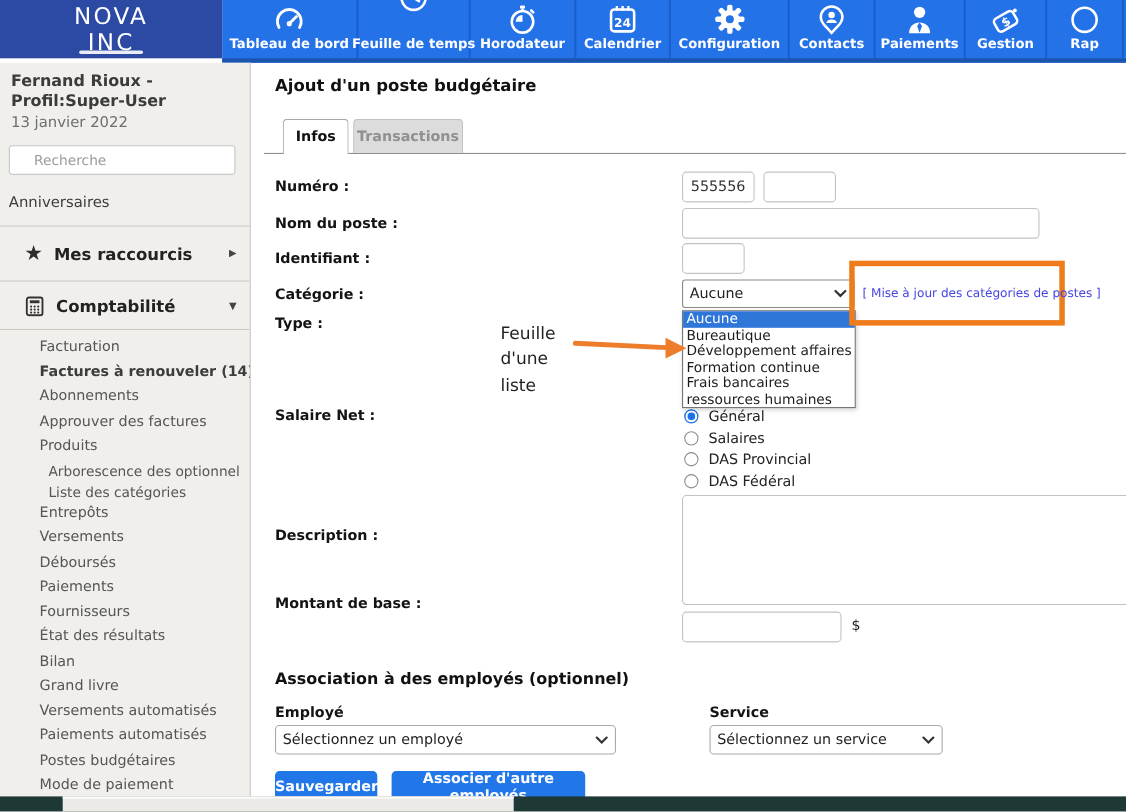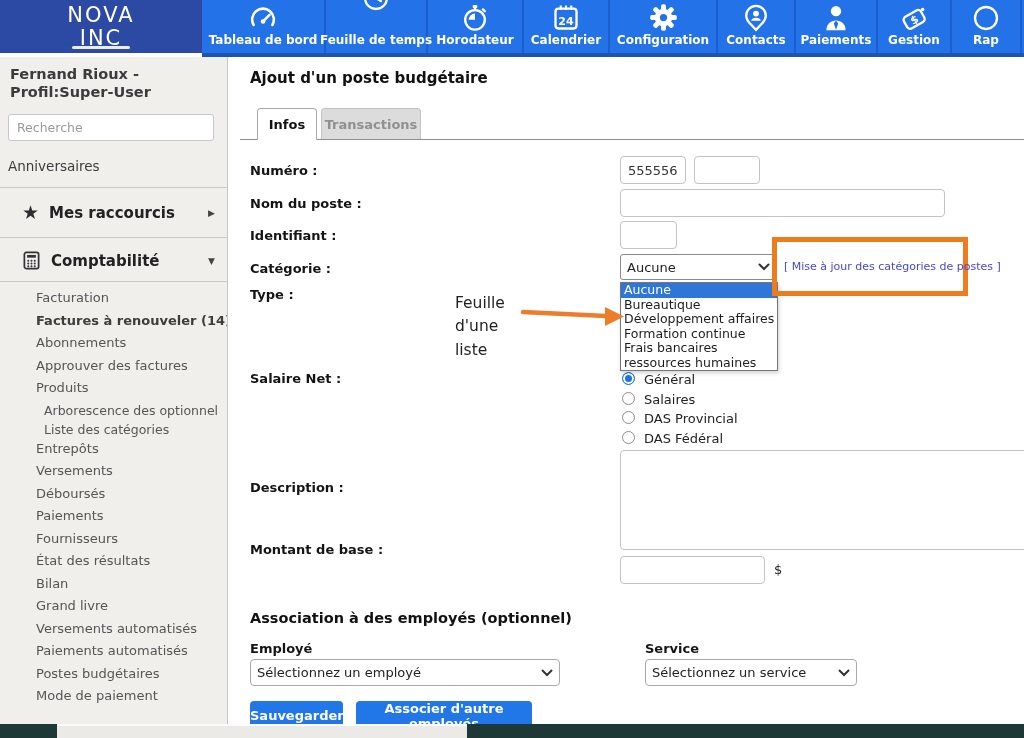--- a/index.html
+++ b/index.html
@@ -21,21 +21,21 @@
   .nav-label { font-size:12px; font-weight:bold; white-space:nowrap; margin-top:1px; }
 
   
   .sidebar { position:absolute; top:57px; left:0; width:228px; height:667px; background:#f1efec;
           border-right:1px solid #c9c7c3; color:#4a4a4a; overflow:hidden; }
   .user-block { padding:9px 10px 0 10px; }
   .user-name { font-weight:bold; font-size:14.5px; color:#3b3b3b; line-height:1.22; }
   .user-date { font-size:13.5px; color:#6e6e6e; margin-top:2px; }
   .search-wrap { padding:13px 10px 0 8px; }
   .search-input { width:206px; height:27px; border:1px solid #c8c8c8; border-radius:3px; background:#fff;
-          font-size:12.5px; padding:0 8px; color:#333; outline:none; font-family:inherit; }
+          font-size:12.5px; padding:0 22px; color:#333; outline:none; font-family:inherit; }
   .search-input::placeholder { color:#9a9a9a; }
   .sb-anniv { margin-top:17px; padding-left:8px; font-size:13.5px; color:#3c3c3c; cursor:pointer; }
   .sb-divider { border-top:1px solid #ccc9c5; margin-top:13px; }
   .sb-section { display:flex; align-items:center; padding:15px 12px 15px 22px; cursor:pointer; }
   .sb-section .sec-icon { margin-right:10px; display:flex; align-items:center; }
   .star-glyph { font-size:19px; color:#2e2e2e; line-height:1; }
   .sb-section .sec-label { font-weight:bold; font-size:15px; color:#222; }
   .sb-section .sec-caret { margin-left:auto; font-size:9px; color:#444; }
   .sb-list { padding:9px 0 0 36px; }
   .sb-item { font-size:13px; color:#555; margin-bottom:8.5px; line-height:14px; cursor:pointer; white-space:nowrap; }
@@ -208,20 +208,21 @@
           </span>
           <span class="nav-label">Rap</span>
         </div>
       </div>
   </div>
 
   <div class="sidebar">
     <div class="user-block">
       <div class="user-name">Fernand Rioux -</div>
       <div class="user-name">Profil:Super-User</div>
+      <div class="user-date">13 janvier 2022</div>
     </div>
     <div class="search-wrap">
       <input class="search-input" type="text" placeholder="Recherche" style="">
     </div>
     <div class="sb-anniv">Anniversaires</div>
     <div class="sb-divider"></div>
     <div class="sb-section">
       <span class="sec-icon">
           <span class="star-glyph">★</span>
         </span>

